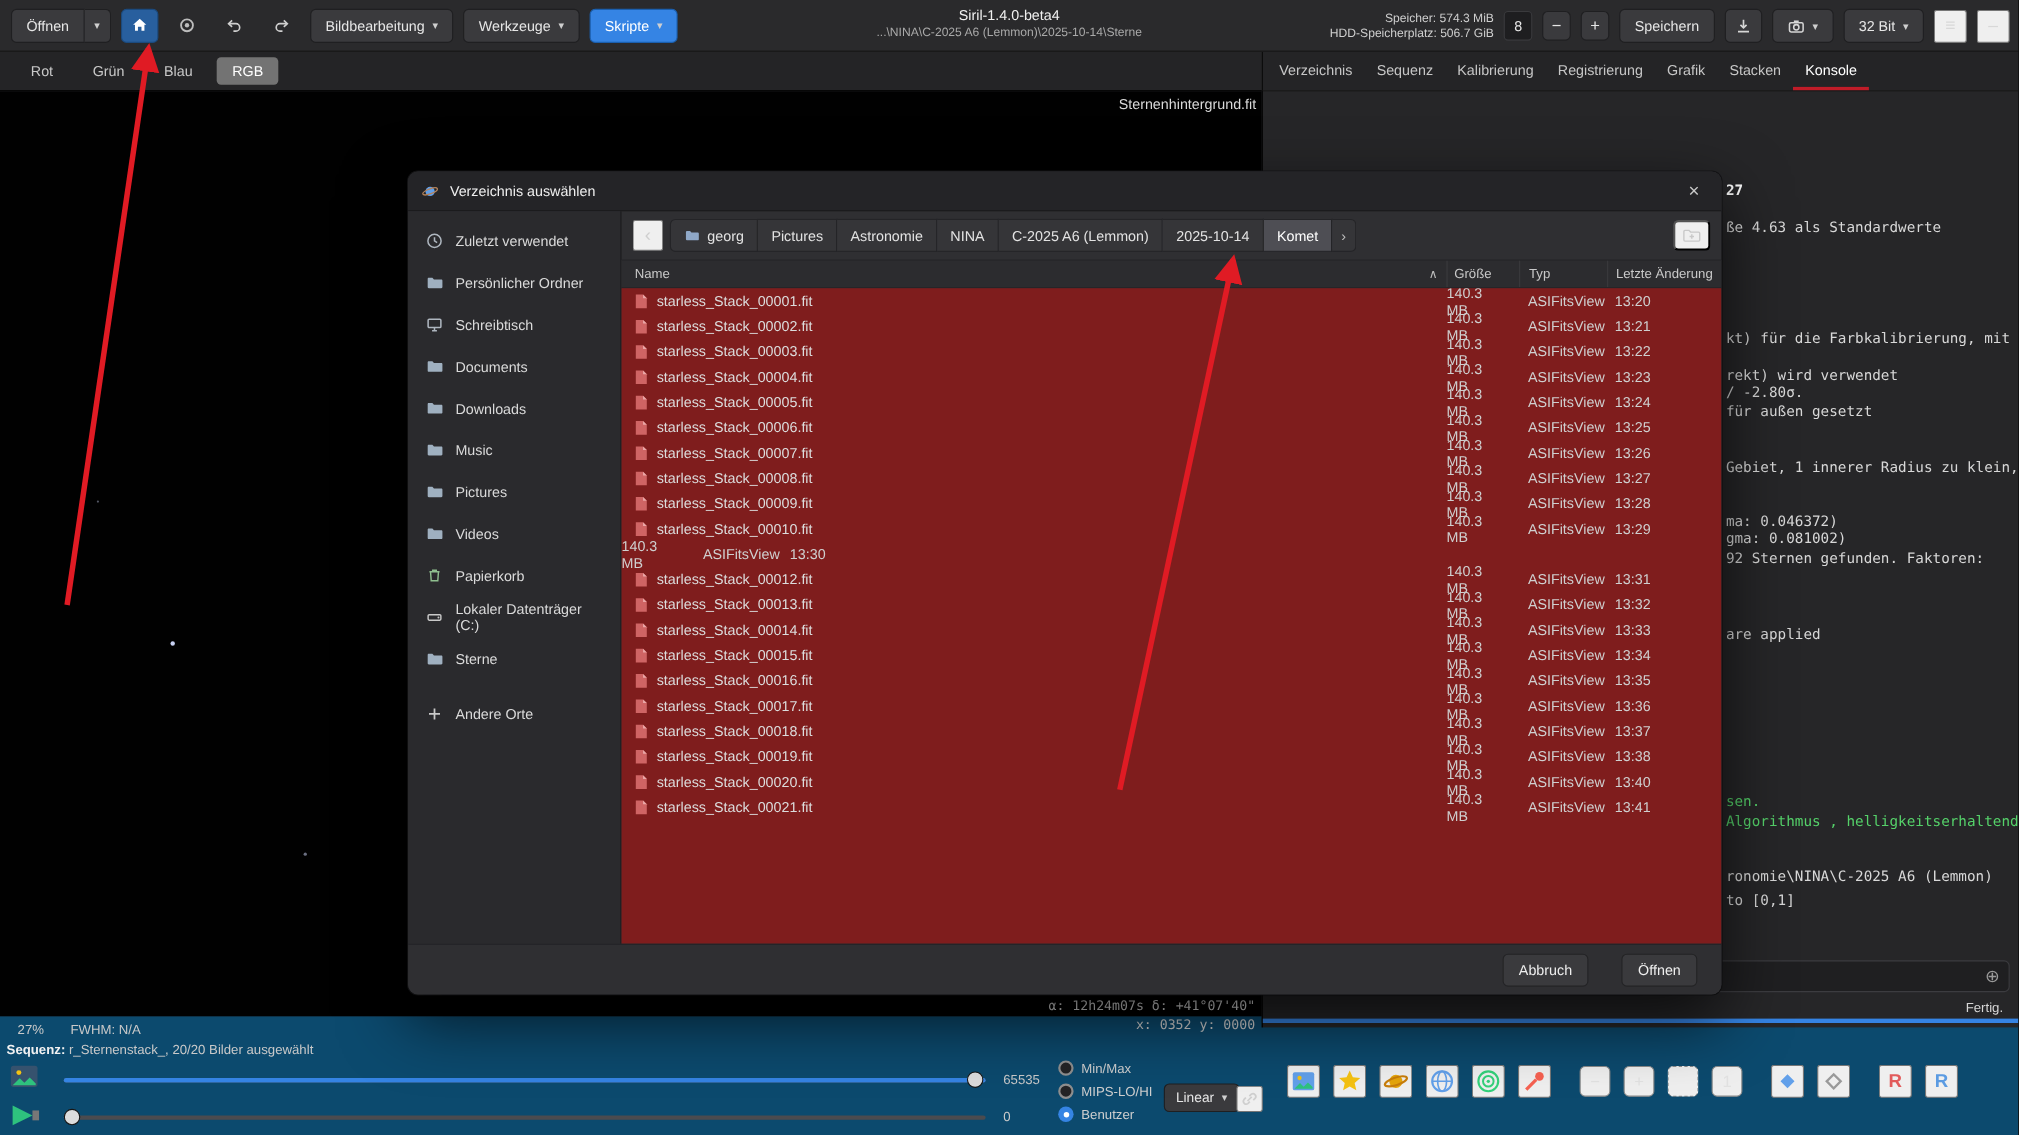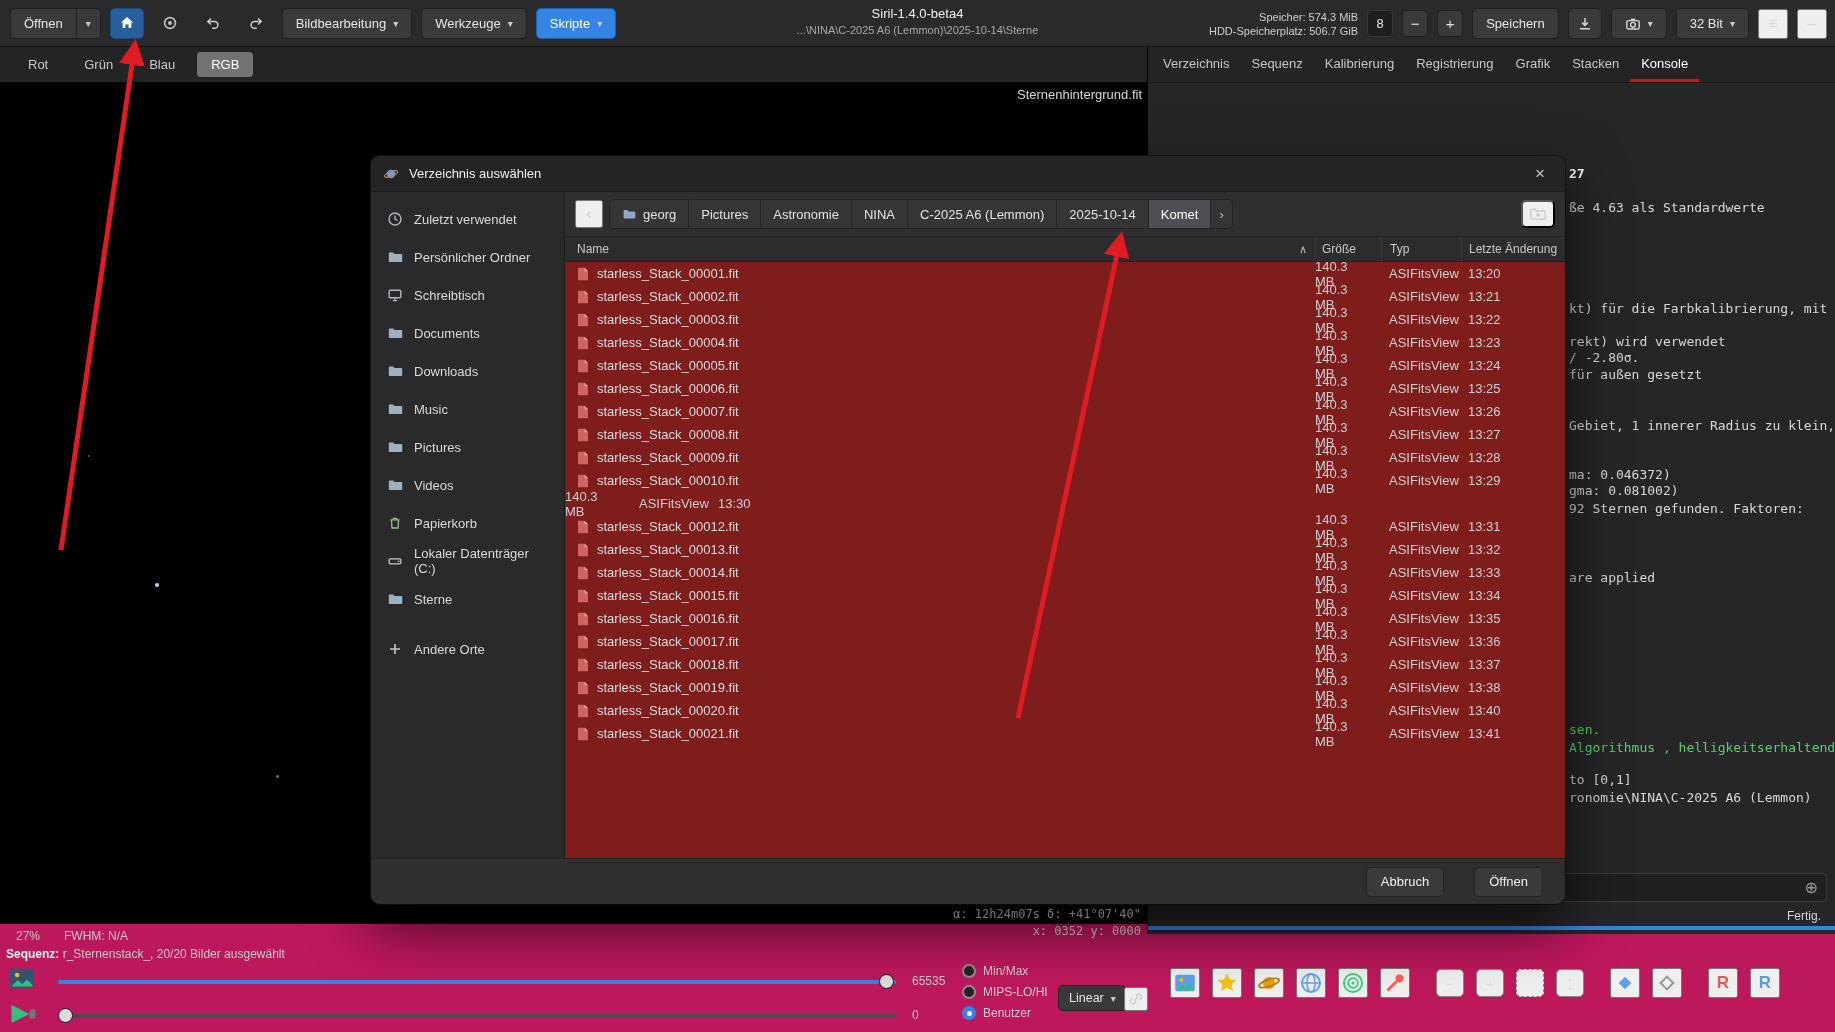--- a/index.html
+++ b/index.html
@@ -52,21 +52,21 @@
   .frag.b { font-weight:bold; color:#fff; }
   .frag.green { color:#55d26a; }
   .cmd-row { position:absolute; left:8px; right:8px; top:790px; height:29px; background:#1f1f21;
              border:1px solid #3c3c40; border-radius:5px; display:flex; align-items:center; padding:0 8px; }
   .cmd-input { flex:1; background:transparent; border:none; outline:none; color:#ddd; font:inherit; }
   .cmd-icon { color:#9a9a9a; font-size:16px; font-family:"DejaVu Sans",sans-serif; }
   .console-status { position:absolute; right:14px; top:826px; font-size:12px; color:#d6d6d6; font-family:"Liberation Sans",sans-serif; }
   .progress { position:absolute; left:0; right:0; top:843px; height:4px; background:#3584e4; }
 
   
-  .bottom-bar { position:absolute; top:924px; left:0; width:1835px; height:108px; background:#be185d; }
+  .bottom-bar { position:absolute; top:924px; left:0; width:1835px; height:108px; background:#0c4a6e; }
   .bb-text { position:absolute; font-size:12px; color:#c9c9c9; }
   .seq-label { font-weight:bold; color:#f2f2f2; }
   .slider { position:absolute; height:16px; }
   .slider .track { position:absolute; top:6px; left:0; right:0; height:4px; background:#4b4b4f; border-radius:2px; }
   .slider .fill { position:absolute; top:6px; left:0; height:4px; background:#3584e4; border-radius:2px; }
   .slider .handle { position:absolute; top:0; width:15px; height:15px; border-radius:50%; background:#dcdcdc; border:1px solid #161616; }
   .radio-row { position:absolute; display:flex; align-items:center; gap:7px; font-size:12px; color:#cfcfcf; }
   .radio { width:14px; height:14px; border-radius:50%; border:2px solid #8f8f8f; background:#242426; }
   .radio.checked { border:none; background:#3584e4; display:flex; align-items:center; justify-content:center; }
   .radio.checked::after { content:""; width:5px; height:5px; border-radius:50%; background:#fff; }
@@ -387,21 +387,21 @@
       <span class="frag" style="top:251px;">rekt) wird verwendet</span>
       <span class="frag" style="top:267px;">/ -2.80σ.</span>
       <span class="frag" style="top:284px;">für außen gesetzt</span>
       <span class="frag" style="top:335px;">Gebiet, 1 innerer Radius zu klein, 4 Pi</span>
       <span class="frag" style="top:384px;">ma: 0.046372)</span>
       <span class="frag" style="top:400px;">gma: 0.081002)</span>
       <span class="frag" style="top:418px;">92 Sternen gefunden. Faktoren:</span>
       <span class="frag" style="top:487px;">are applied</span>
       <span class="frag green" style="top:639px;">sen.</span>
       <span class="frag green" style="top:657px;">Algorithmus , helligkeitserhaltend...</span>
-      <span class="frag" style="top:689px;">to [0,1]</span>
+      <span class="frag" style="top:729px;">to [0,1]</span>
       <span class="frag" style="top:707px;">ronomie\NINA\C-2025 A6 (Lemmon)</span>
 
       <div class="cmd-row">
         <input class="cmd-input" type="text" style="">
         <span class="cmd-icon">⊕</span>
       </div>
       <div class="console-status">Fertig.</div>
       <div class="progress"></div>
     </div>
   </section>

